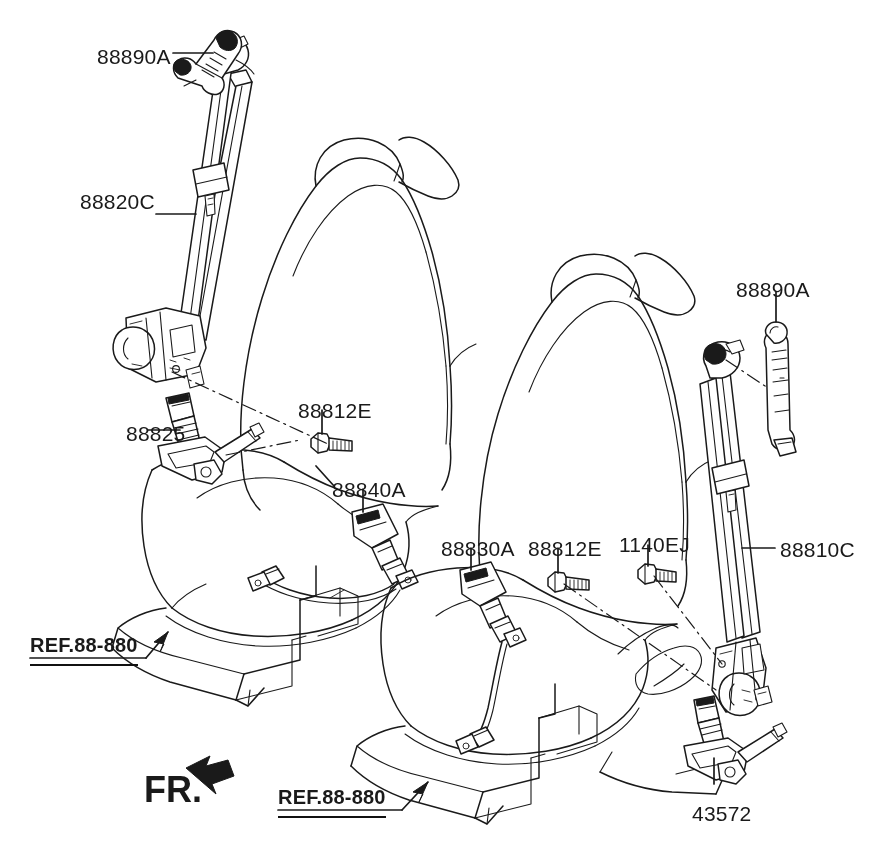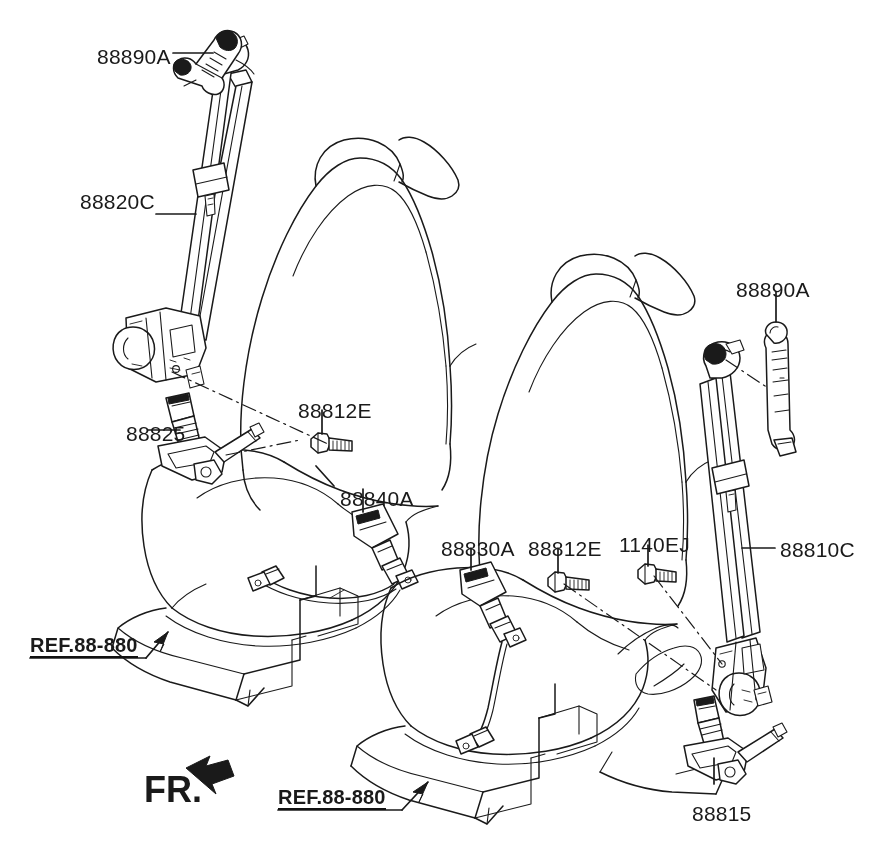--- a/index.html
+++ b/index.html
@@ -22,21 +22,21 @@
     font-size:21px;
     color:#1a1a1a;
     letter-spacing:0.2px;
     white-space:nowrap;
     line-height:1;
   }
   .lbl.ref{
     font-weight:bold;
     font-size:20px;
     border-bottom:2.5px solid #111;
-    padding-bottom:1px;
+    padding-bottom:9px;
   }
   .lbl.fr{
     font-weight:bold;
     font-size:36px;
     letter-spacing:0px;
   }
 </style>
 </head>
 <body>
 
@@ -442,26 +442,26 @@
     <g>
       <path class="fillk" d="M186 768 L210 756 L206 766 L228 760 L234 776 L212 784 L216 794 Z"></path>
     </g>
 
   </svg>
 
   <div class="lbl" style="left:97px;  top:46px;">88890A</div>
   <div class="lbl" style="left:80px;  top:191px;">88820C</div>
   <div class="lbl" style="left:84px;  top:423px;margin-left:42px;">88825</div>
   <div class="lbl" style="left:298px; top:400px;">88812E</div>
-  <div class="lbl" style="left:340px; top:479px;margin-top:9px;">88840A</div>
+  <div class="lbl" style="left:332px; top:479px;">88840A</div>
   <div class="lbl" style="left:441px; top:538px;">88830A</div>
   <div class="lbl" style="left:528px; top:538px;">88812E</div>
   <div class="lbl" style="left:619px; top:534px;">1140EJ</div>
   <div class="lbl" style="left:736px; top:279px;">88890A</div>
   <div class="lbl" style="left:780px; top:539px;">88810C</div>
-  <div class="lbl" style="left:692px; top:803px;">88815</div>
+  <div class="lbl" style="left:692px; top:803px;">43572</div>
 
   <div class="lbl ref" style="left:30px;  top:635px;">REF.88-880</div>
   <div class="lbl ref" style="left:278px; top:787px;">REF.88-880</div>
 
   <div class="lbl fr" style="left:144px; top:772px;">FR.</div>
 
 </div>
 
 </body></html>

